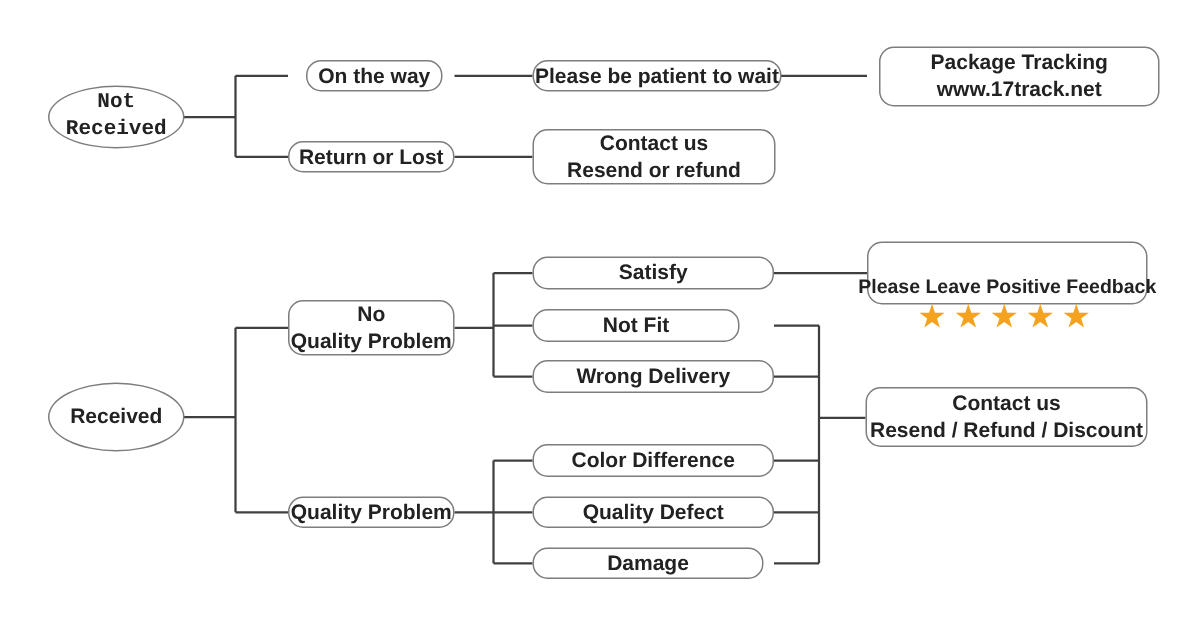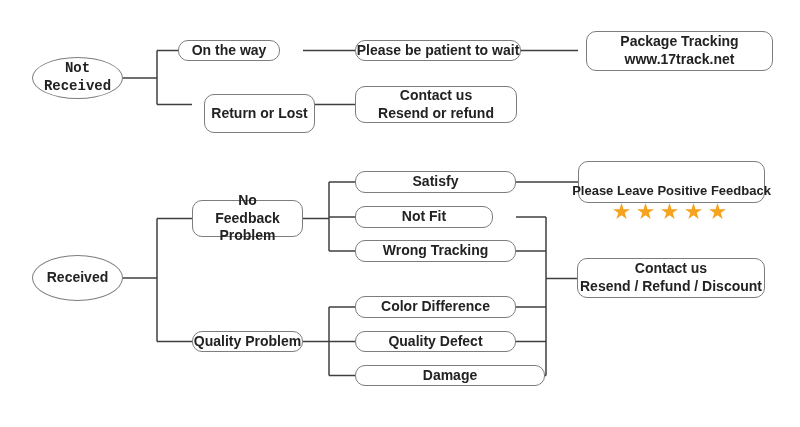--- a/index.html
+++ b/index.html
@@ -45,35 +45,35 @@
     font-size: 19px;
     line-height: 1;
     letter-spacing: 7px;
     color: #F5A31E;
     margin-top: 2px;
     text-indent: 3px;
     white-space: nowrap;
   }
   
   #n-not-received      { left: 32px;  top: 57px;  width: 91px;  height: 42px; font-family: Liberation Mono, monospace; }
-  #n-on-the-way        { left: 178px; top: 40px;  width: 102px; height: 21px; }
+  #n-on-the-way        { left: 204px; top: 40px;  width: 91px; height: 21px; }
   #n-please-be-patient { left: 355px; top: 40px;  width: 166px; height: 21px; }
   #n-package-tracking  { left: 586px; top: 31px;  width: 187px; height: 40px; }
-  #n-return-or-lost    { left: 204px; top: 94px;  width: 111px; height: 39px; }
+  #n-return-or-lost    { left: 192px; top: 94px;  width: 111px; height: 21px; }
   #n-contact-resend    { left: 355px; top: 86px;  width: 162px; height: 37px; }
   #n-received          { left: 32px;  top: 255px; width: 91px;  height: 46px; }
   #n-no-quality        { left: 192px; top: 200px; width: 111px; height: 37px; }
   #n-satisfy           { left: 355px; top: 171px; width: 161px; height: 22px; }
   #n-feedback          { left: 578px; top: 161px; width: 187px; height: 42px; }
   #n-not-fit           { left: 355px; top: 206px; width: 138px; height: 22px; }
   #n-wrong-delivery    { left: 355px; top: 240px; width: 161px; height: 22px; }
   #n-quality-problem   { left: 192px; top: 331px; width: 111px; height: 21px; }
   #n-color-difference  { left: 355px; top: 296px; width: 161px; height: 22px; }
   #n-quality-defect    { left: 355px; top: 331px; width: 161px; height: 21px; }
-  #n-damage            { left: 355px; top: 365px; width: 190px; height: 21px; }
+  #n-damage            { left: 355px; top: 365px; width: 154px; height: 21px; }
   #n-contact-discount  { left: 577px; top: 258px; width: 188px; height: 40px; }
 </style>
 </head>
 <body>
 
 <div id="canvas">
 
   <svg id="lines" viewBox="0 0 800 427" xmlns="http://www.w3.org/2000/svg" stroke="#3f3f3f" stroke-width="1.5" fill="none">
 
     <path d="M122,78 H157"></path>
@@ -122,32 +122,32 @@
 www.17track.net</div>
 
   <div class="node" id="n-return-or-lost">Return or Lost</div>
 
   <div class="node" id="n-contact-resend">Contact us
 Resend or refund</div>
 
   <div class="node ellipse" id="n-received">Received</div>
 
   <div class="node" id="n-no-quality">No
-Feedback Problem</div>
+Quality Problem</div>
 
   <div class="node" id="n-satisfy">Satisfy</div>
 
   <div class="node" id="n-feedback">
     <span class="feedback-title">Please Leave Positive Feedback</span>
     <span class="stars">★★★★★</span>
   </div>
 
   <div class="node" id="n-not-fit">Not Fit</div>
 
-  <div class="node" id="n-wrong-delivery">Wrong Tracking</div>
+  <div class="node" id="n-wrong-delivery">Wrong Delivery</div>
 
   <div class="node" id="n-quality-problem">Quality Problem</div>
 
   <div class="node" id="n-quality-defect">Quality Defect</div>
 
   <div class="node" id="n-color-difference">Color Difference</div>
 
   <div class="node" id="n-damage">Damage</div>
 
   <div class="node" id="n-contact-discount">Contact us

